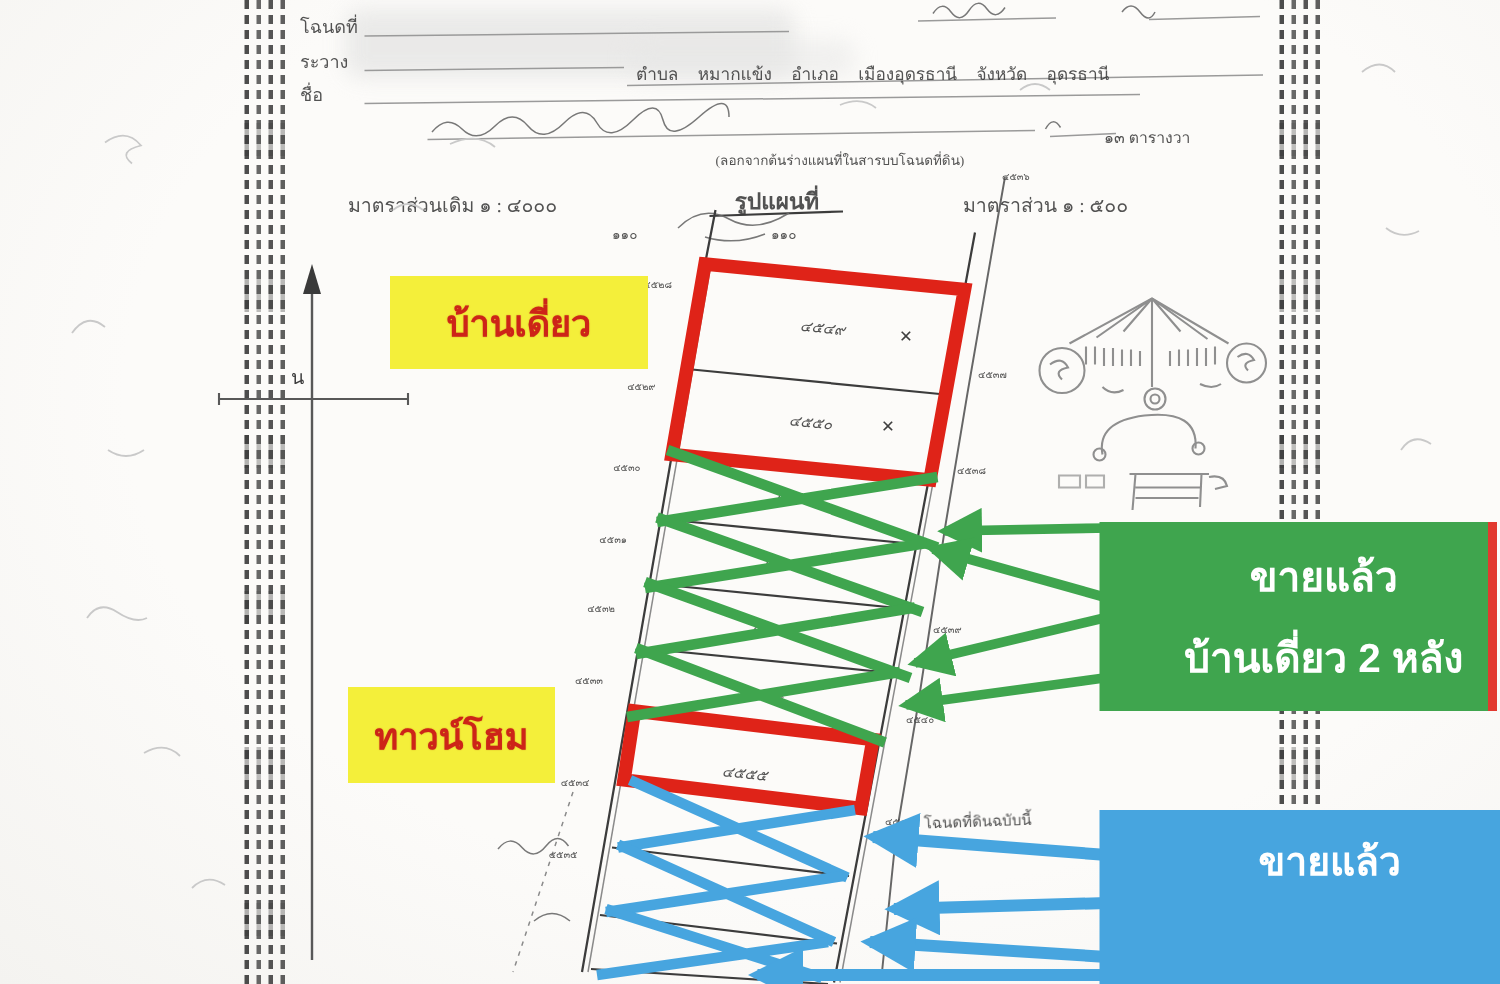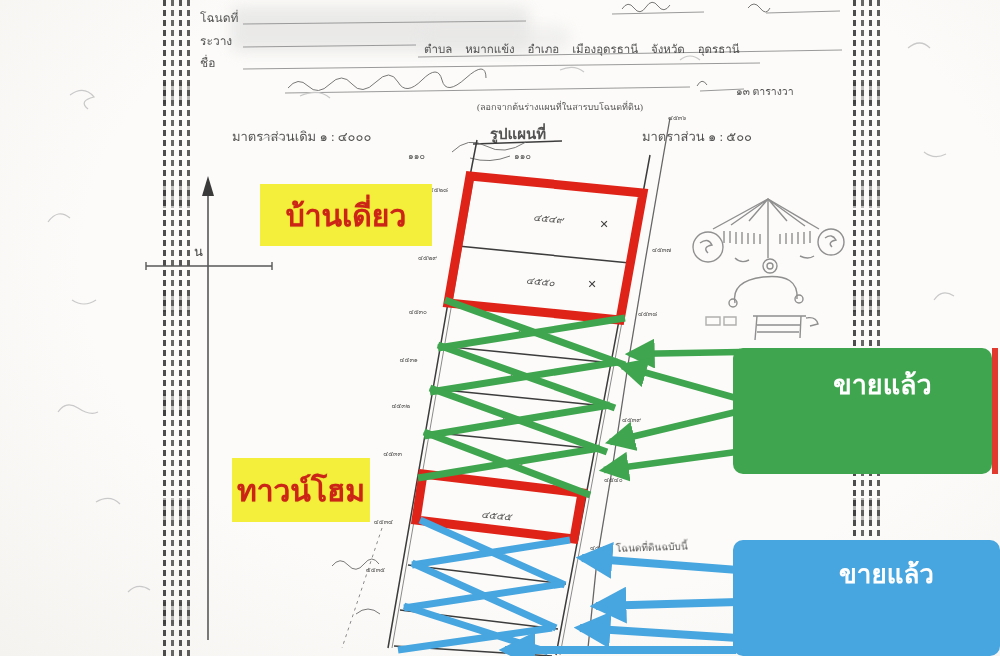--- a/index.html
+++ b/index.html
@@ -15,25 +15,25 @@
   .perf i{display:block;width:3px;height:100%;
      background:
        repeating-linear-gradient(180deg, rgba(35,35,35,.85) 0 6px, transparent 6px 10px),
        repeating-linear-gradient(180deg, transparent 0 82px, rgba(30,30,30,.35) 82px 104px);}
   .perf i:nth-child(1){opacity:.95}.perf i:nth-child(2){opacity:.8}
   .perf i:nth-child(3){opacity:.9}.perf i:nth-child(4){opacity:.85}
   svg.layer{position:absolute;left:0;top:0;z-index:2;}
   .sketch text{fill:#3f3f3f;font-family:"Liberation Serif",serif;}
   .blurry{filter:blur(.45px);opacity:.9;}
   .tag{position:absolute;z-index:3;background:#f4ef3a;color:#cd2418;font-weight:bold;
-       font-size:30px;display:flex;align-items:center;justify-content:center;
+       font-size:24px;display:flex;align-items:center;justify-content:center;
        text-shadow:0 0 1px rgba(160,30,10,.4);}
   .tag1{left:260px;top:184px;width:172px;height:62px;}
   .tag2{left:232px;top:458px;width:138px;height:64px;}
-  .badge{position:absolute;z-index:3;color:#fff;font-weight:bold;text-align:center;border-radius:10px;box-sizing:border-box;padding-left:40px;}
+  .badge{position:absolute;z-index:3;color:#fff;font-weight:bold;text-align:center;border-radius:0;box-sizing:border-box;padding-left:40px;}
   .badge-green{left:733px;top:348px;width:259px;height:126px;background:#3fa54e;padding-top:10px;font-size:27px;line-height:2.0;}
   .badge-blue{left:733px;top:540px;width:267px;height:116px;background:#47a5df;padding-top:8px;font-size:26px;line-height:2.0;}
 </style>
 </head>
 <body>
 
 <div class="page">
 
   <div class="blotch b1"></div>
   <div class="blotch b2"></div>
@@ -232,18 +232,19 @@
 
   <div class="tag tag1">
     <span>บ้านเดี่ยว</span>
   </div>
   <div class="tag tag2">
     <span>ทาวน์โฮม</span>
   </div>
 
   <div class="badge badge-green">
     <div>ขายแล้ว</div>
+    <div>บ้านเดี่ยว 2 หลัง</div>
   </div>
   <div class="badge badge-blue">
     <div>ขายแล้ว</div>
   </div>
 
 </div>
 
 </body></html>

